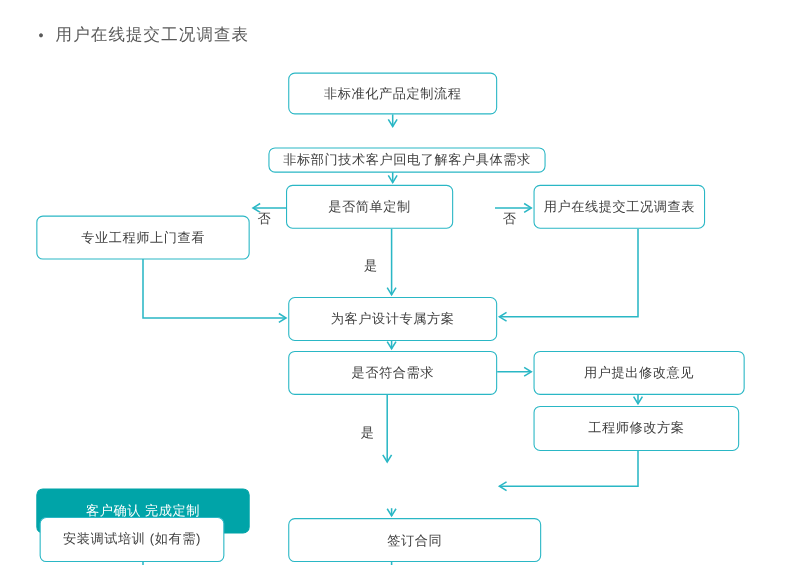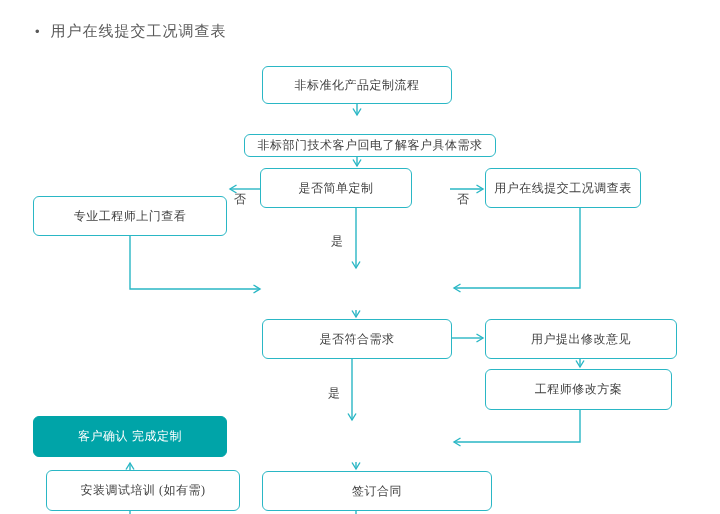--- a/index.html
+++ b/index.html
@@ -79,32 +79,33 @@
   <div class="node" style="left:262px;top:66px;width:190px;height:38px;">非标准化产品定制流程</div>
 
   <div class="node" style="left:232px;top:134px;width:252px;height:23px;margin-left:12px;">非标部门技术客户回电了解客户具体需求</div>
 
   <div class="node" style="left:33px;top:168px;width:194px;height:40px;margin-top:28px;">专业工程师上门查看</div>
 
   <div class="node" style="left:260px;top:168px;width:152px;height:40px;">是否简单定制</div>
 
   <div class="node" style="left:485px;top:168px;width:156px;height:40px;">用户在线提交工况调查表</div>
 
+  <div class="node" style="left:262px;top:270px;width:190px;height:40px;">为客户设计专属方案</div>
 
   <div class="node" style="left:262px;top:319px;width:190px;height:40px;">是否符合需求</div>
 
   <div class="node" style="left:485px;top:319px;width:192px;height:40px;">用户提出修改意见</div>
 
   <div class="node" style="left:485px;top:369px;width:187px;height:41px;">工程师修改方案</div>
 
 
   <div class="node" style="left:262px;top:471px;width:230px;height:40px;">签订合同</div>
 
-  <div class="node filled" style="left:33px;top:416px;width:194px;height:41px;text-align:right;">客户确认 完成定制</div>
+  <div class="node filled" style="left:33px;top:444px;width:194px;height:41px;text-align:right;">客户确认 完成定制</div>
 
-  <div class="node" style="left:46px;top:470px;width:194px;height:41px;font-family:Liberation Serif, serif;">安装调试培训 (如有需)</div>
+  <div class="node" style="left:36px;top:470px;width:168px;height:41px;">安装调试培训 (如有需)</div>
 
   <span class="edge-label" style="left:234px;top:193px;">否</span>
   <span class="edge-label" style="left:457px;top:193px;">否</span>
   <span class="edge-label" style="left:331px;top:235px;">是</span>
   <span class="edge-label" style="left:328px;top:387px;">是</span>
 
 </div>
 
 </body></html>

